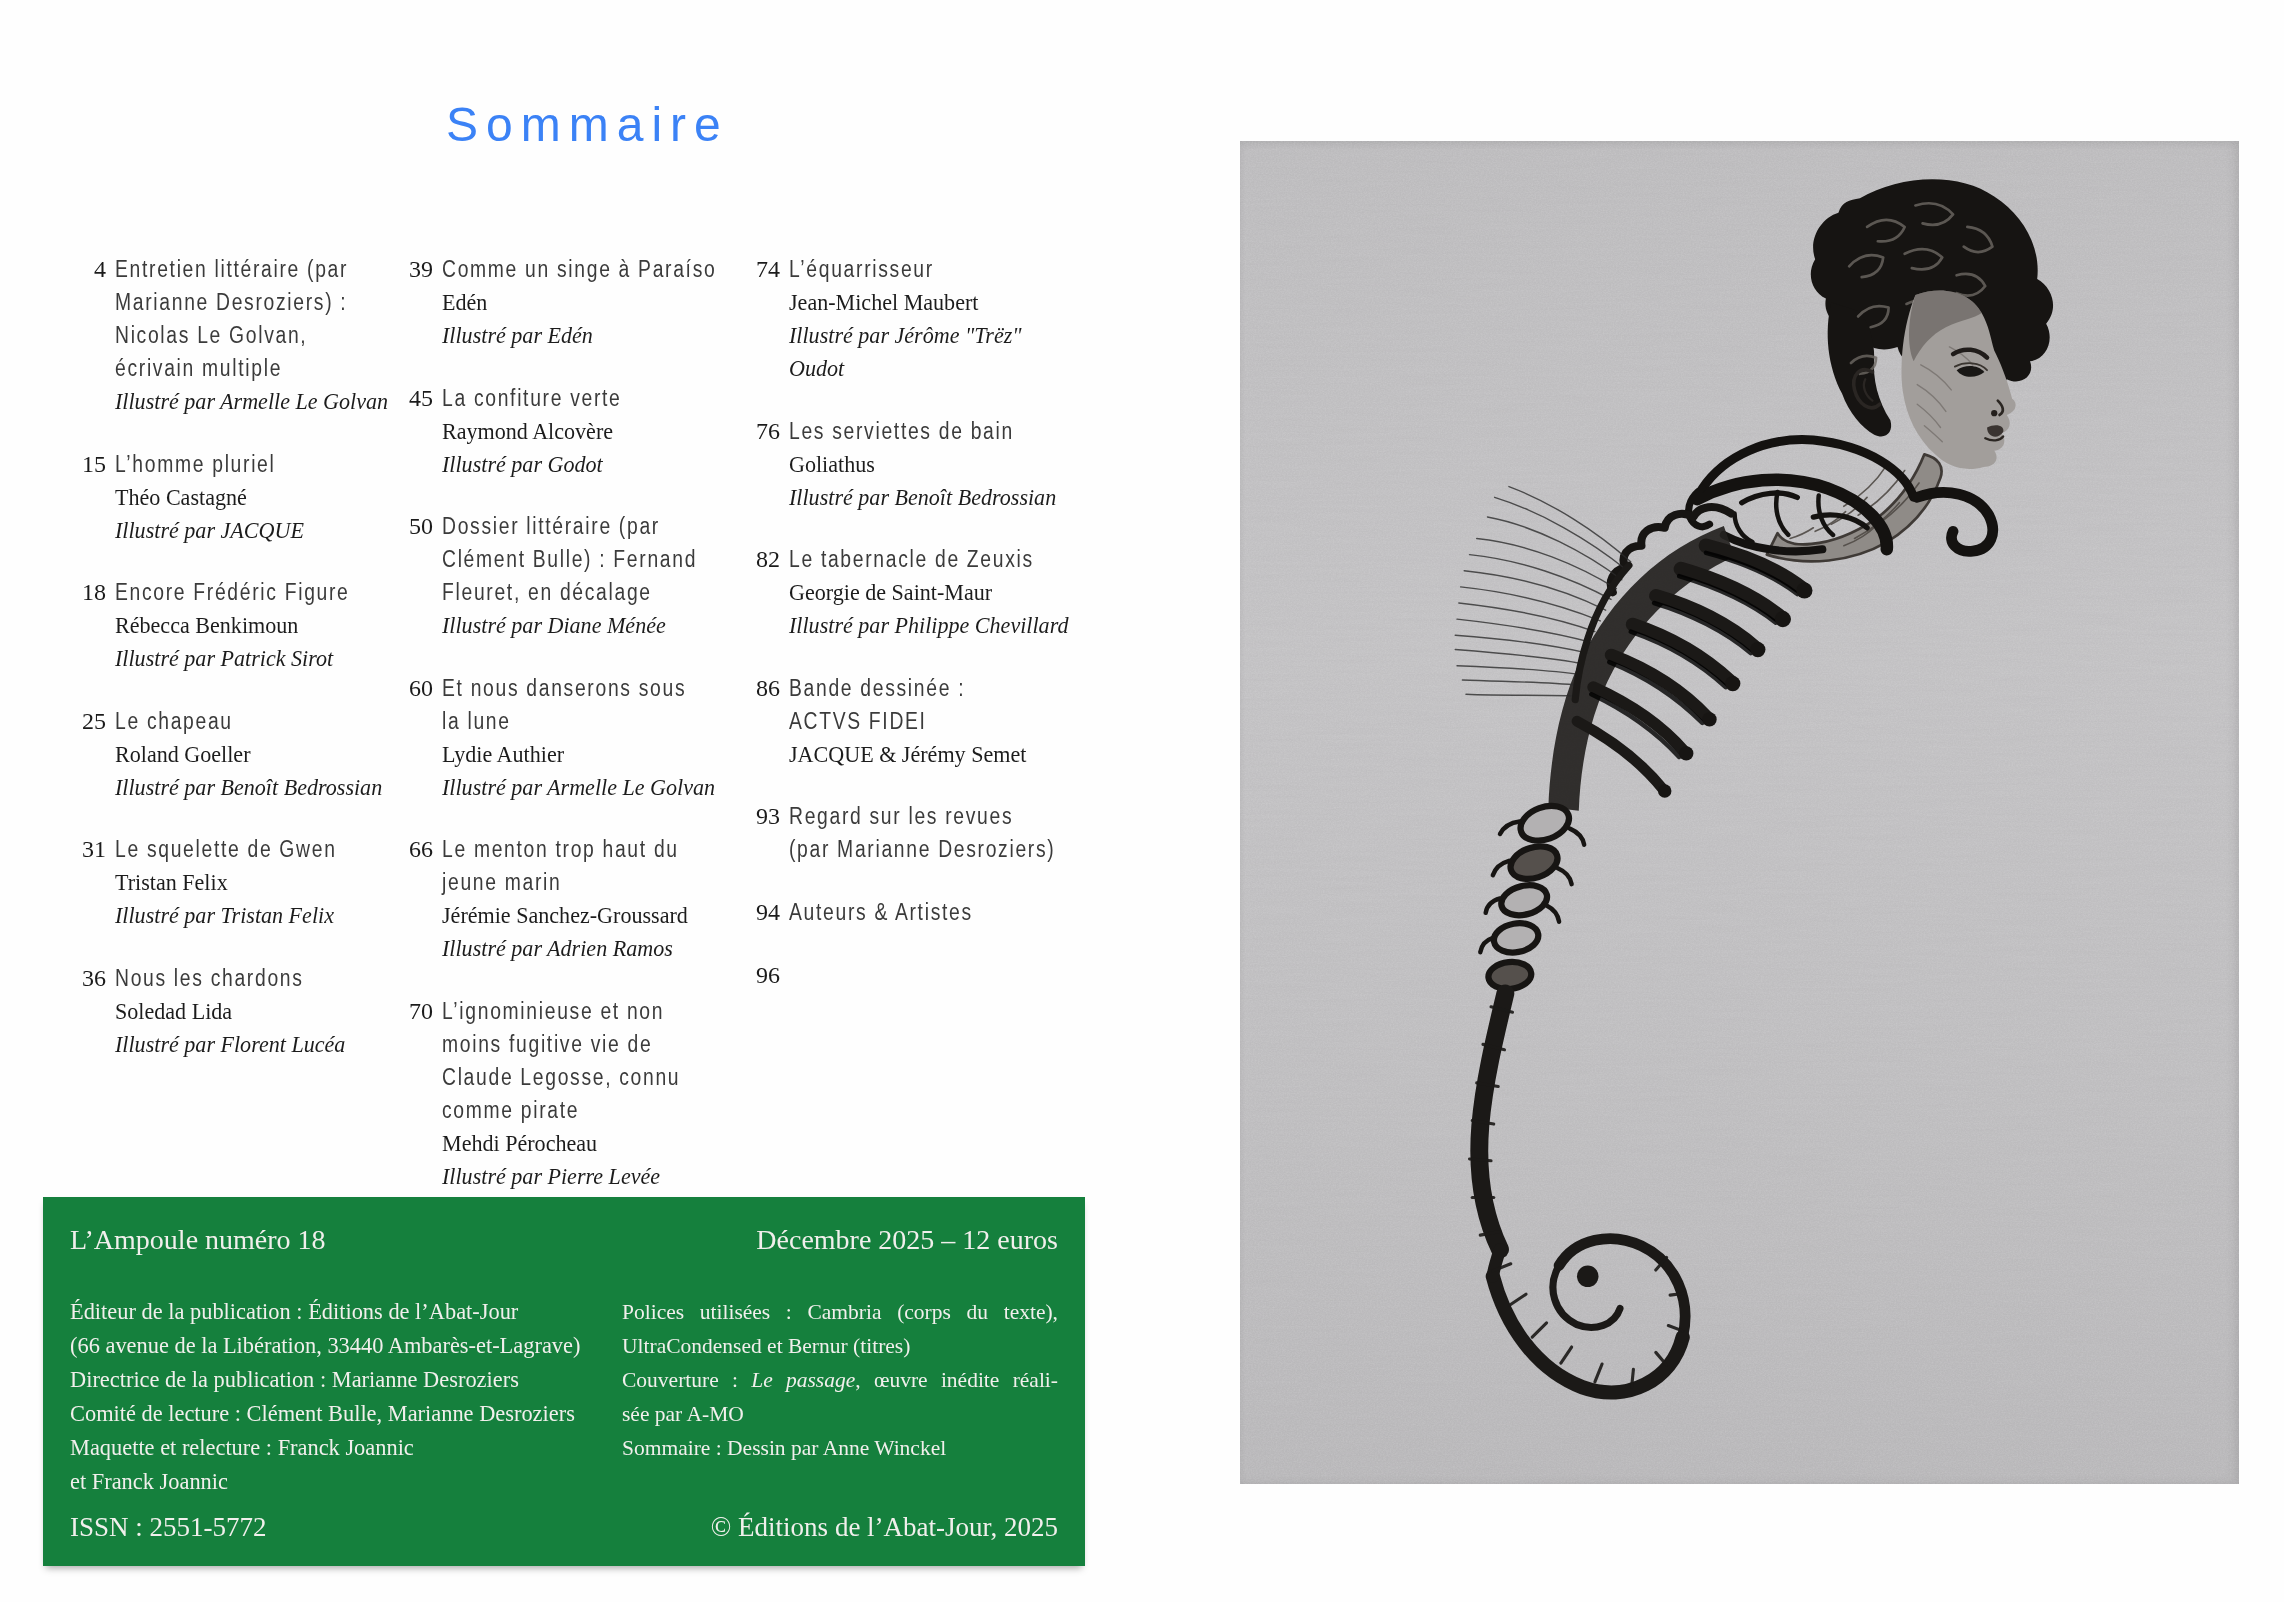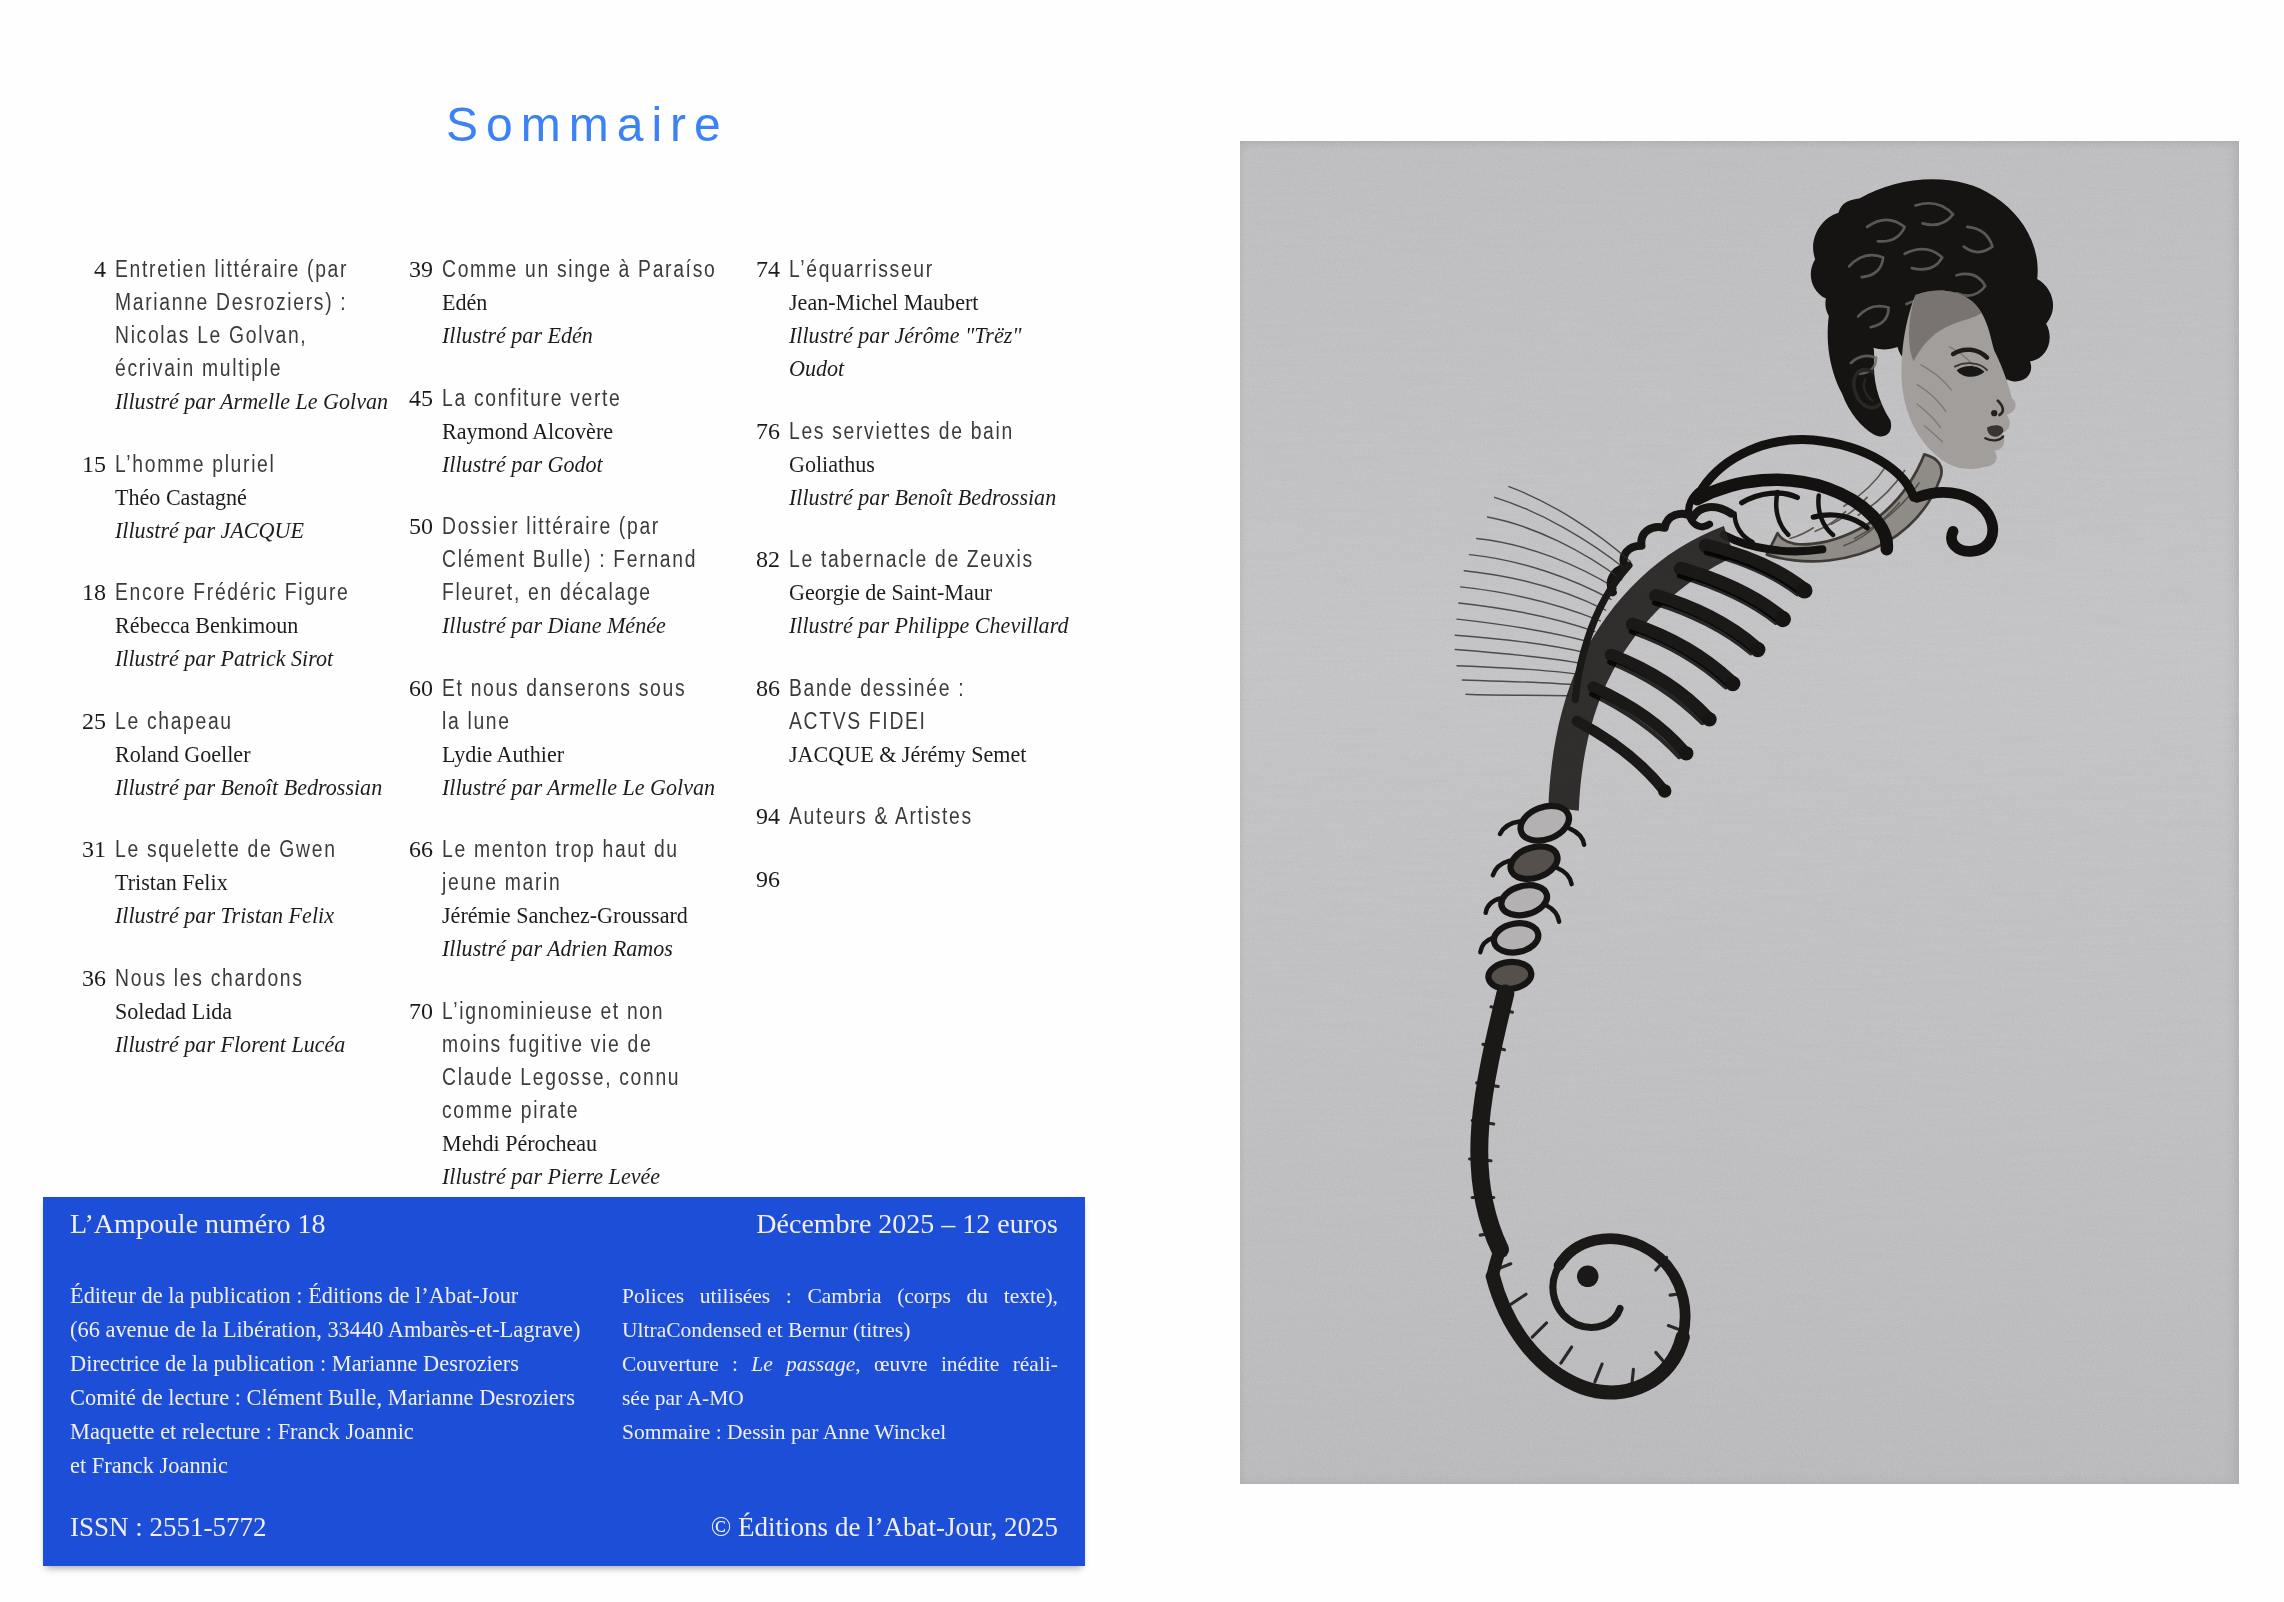--- a/index.html
+++ b/index.html
@@ -30,22 +30,22 @@
   .t{
     font-family:"Liberation Sans", sans-serif;
     font-size:23px;letter-spacing:2px;color:#3b3b3b;
     transform:scaleX(0.84);
   }
   .a{font-size:24px;color:#1c1c1c;transform:scaleX(0.92);}
   .i{font-size:24px;font-style:italic;color:#1c1c1c;transform:scaleX(0.92);}
   
   .colophon{
     position:absolute;left:43px;top:1197px;width:1042px;height:369px;
-    background:#1d4ed8;color:#f1efec;box-sizing:border-box;
-    padding:11px 27px 0 27px;
+    background:#15803d;color:#f1efec;box-sizing:border-box;
+    padding:27px 27px 0 27px;
     box-shadow:0 4.5px 7.2px -2.7px rgba(0,0,0,.35);
   }
   .colo-row1{display:flex;justify-content:space-between;font-size:28px;white-space:nowrap;}
   .colo-row2{display:flex;margin-top:39px;}
   .colo-left{flex:none;width:537px;font-size:22.4px;line-height:34px;}
   .colo-left .fline{white-space:nowrap;}
   .colo-right{flex:1;margin-left:15px;font-size:21.5px;line-height:34px;}
   .colo-right .fline.just{text-align:justify;text-align-last:justify;}
   .colo-right .it{font-style:italic;}
   .colo-row3{
@@ -199,20 +199,27 @@
           <div class="line a">Georgie de Saint-Maur</div>
           <div class="line i">Illustré par Philippe Chevillard</div>
         </div>
       </div>
       <div class="entry">
         <div class="num">86</div>
         <div class="txt">
           <div class="line t">Bande dessinée :</div>
           <div class="line t">ACTVS FIDEI</div>
           <div class="line a">JACQUE &amp; Jérémy Semet</div>
+        </div>
+      </div>
+      <div class="entry">
+        <div class="num">93</div>
+        <div class="txt">
+          <div class="line t">Regard sur les revues</div>
+          <div class="line t">(par Marianne Desroziers)</div>
         </div>
       </div>
       <div class="entry">
         <div class="num">94</div>
         <div class="txt">
           <div class="line t">Auteurs &amp; Artistes</div>
         </div>
       </div>
       <div class="entry">
         <div class="num">96</div>

